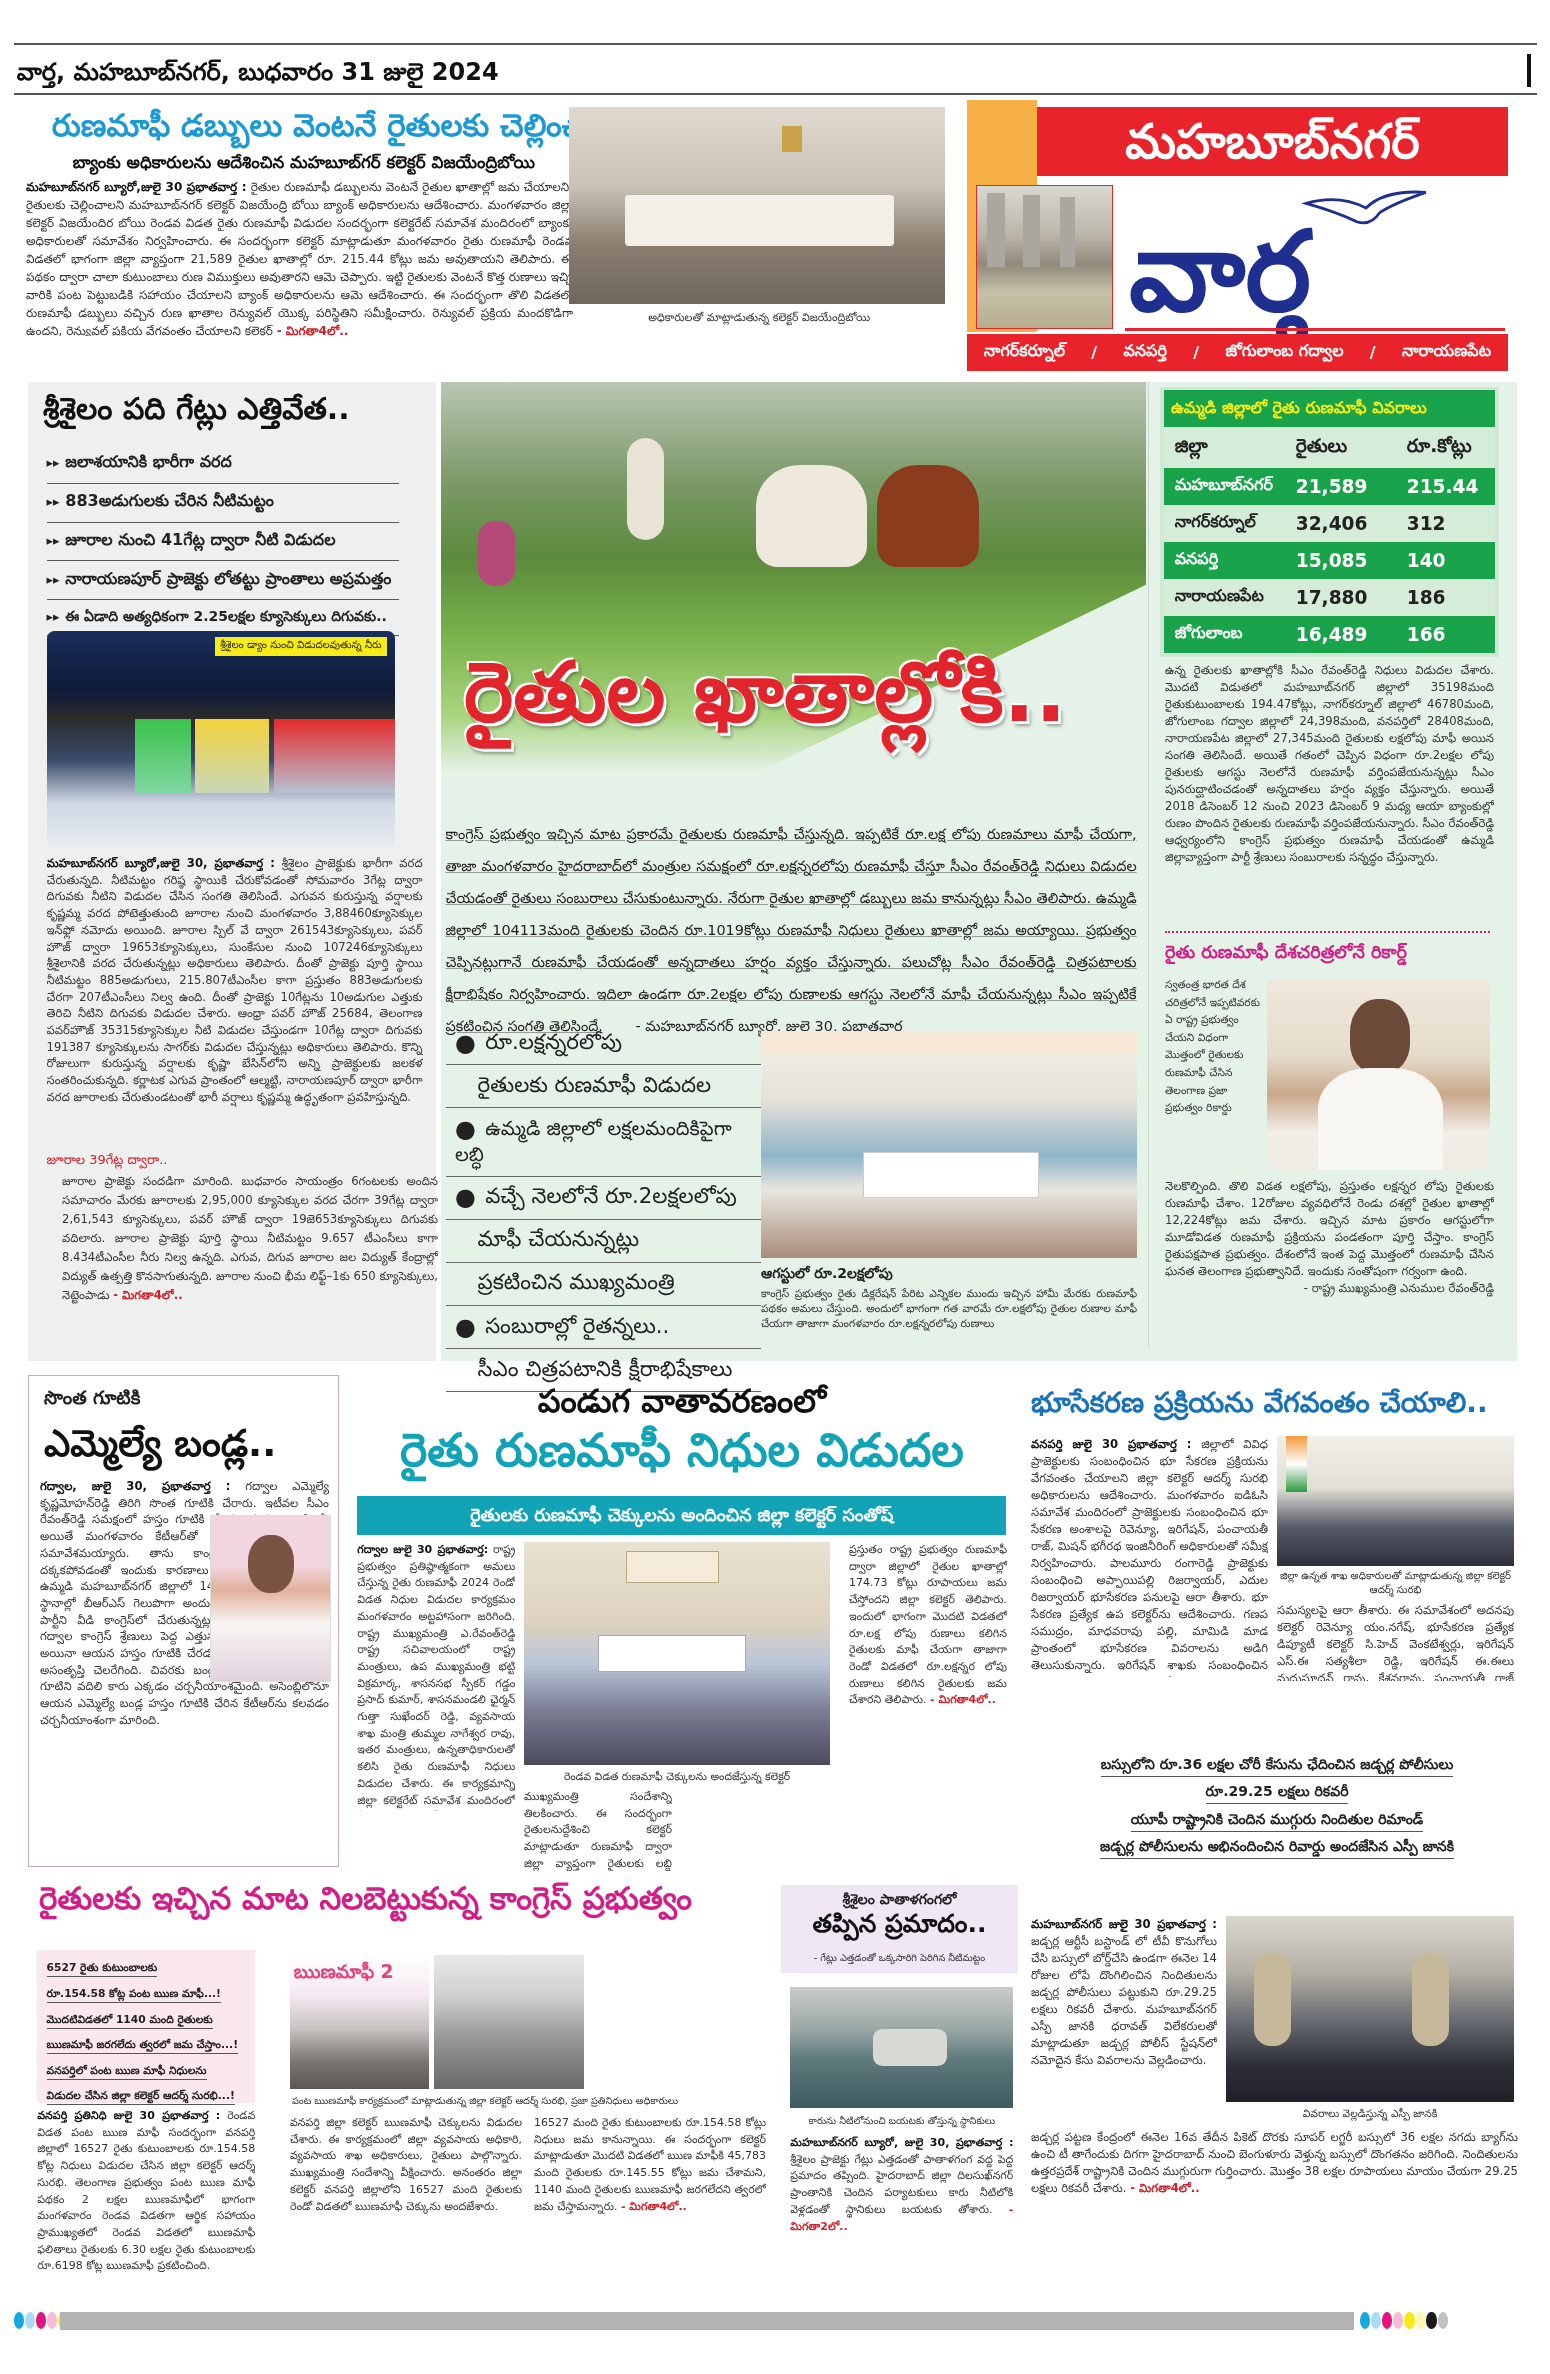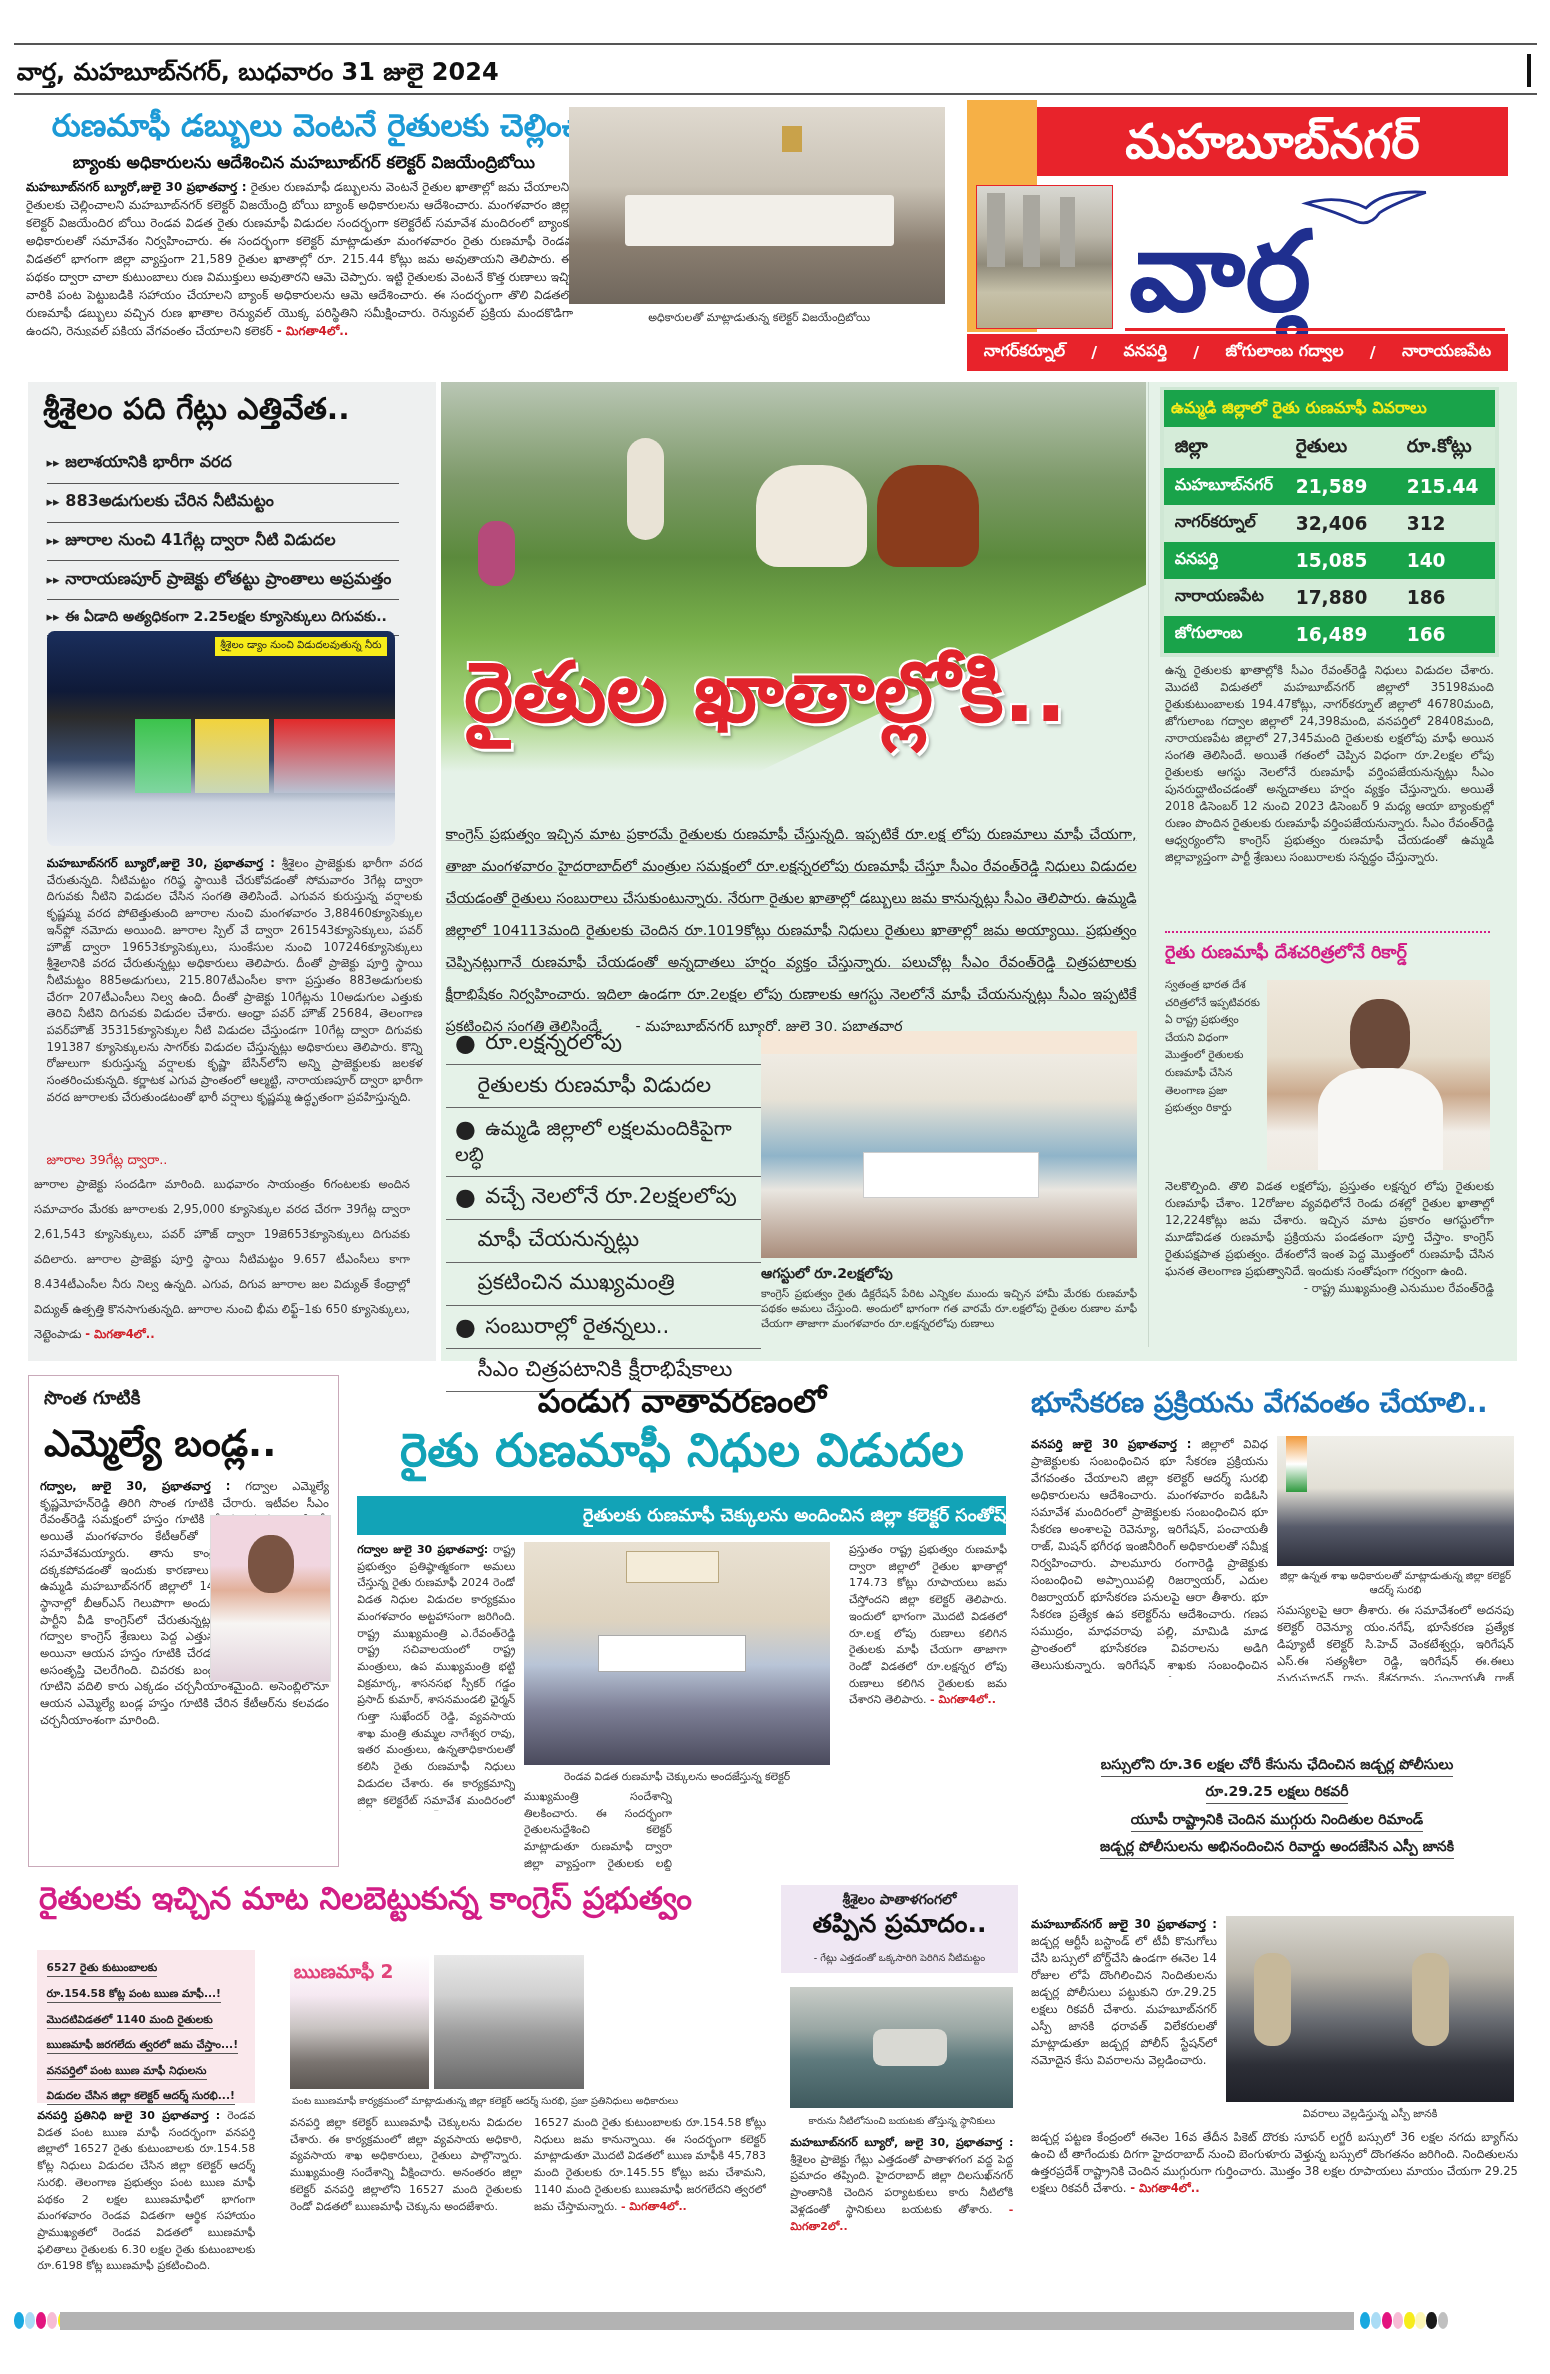--- a/index.html
+++ b/index.html
@@ -90,21 +90,21 @@
     <div style="position:absolute;left:88px;top:88px;width:56px;height:74px;background:linear-gradient(180deg,#3cc34c,#7fd6a0)"></div>
     <div style="position:absolute;left:148px;top:88px;width:74px;height:74px;background:linear-gradient(180deg,#f2d33c,#c9d8b8)"></div>
     <div style="position:absolute;left:227px;top:88px;width:121px;height:74px;background:linear-gradient(180deg,#e22a2a,#b9c2d3)"></div>
     <div style="position:absolute;right:7.4px;top:5.6px;background:#f7ec1a;color:#222;font-size:10.2px;padding:2.8px 5.6px">శ్రీశైలం డ్యాం నుంచి విడుదలవుతున్న నీరు</div>
   </div>
   <div class="body-text" style="position:absolute;left:18.6px;top:473px;width:376px;height:288px;overflow:hidden;font-size:11.6px;line-height:16.7px">
     <b>మహబూబ్‌నగర్ బ్యూరో,జులై 30, ప్రభాతవార్త :</b>
     <span>శ్రీశైలం ప్రాజెక్టుకు భారీగా వరద చేరుతున్నది. నీటిమట్టం గరిష్ఠ స్థాయికి చేరుకోవడంతో సోమవారం 3గేట్ల ద్వారా దిగువకు నీటిని విడుదల చేసిన సంగతి తెలిసిందే. ఎగువన కురుస్తున్న వర్షాలకు కృష్ణమ్మ వరద పోటెత్తుతుంది జూరాల నుంచి మంగళవారం 3,88460క్యూసెక్కుల ఇన్‌ఫ్లో నమోదు అయింది. జూరాల స్పిల్ వే ద్వారా 261543క్యూసెక్కులు, పవర్ హౌజ్ ద్వారా 19653క్యూసెక్కులు, సుంకేసుల నుంచి 107246క్యూసెక్కులు శ్రీశైలానికి వరద చేరుతున్నట్లు అధికారులు తెలిపారు. దీంతో ప్రాజెక్టు పూర్తి స్థాయి నీటిమట్టం 885అడుగులు, 215.807టీఎంసీల కాగా ప్రస్తుతం 883అడుగులకు చేరగా 207టీఎంసీలు నిల్వ ఉంది. దీంతో ప్రాజెక్టు 10గేట్లను 10అడుగుల ఎత్తుకు తెరిచి నీటిని దిగువకు విడుదల చేశారు. ఆంధ్రా పవర్ హౌజ్ 25684, తెలంగాణ పవర్‌హౌజ్ 35315క్యూసెక్కుల నీటి విడుదల చేస్తుండగా 10గేట్ల ద్వారా దిగువకు 191387 క్యూసెక్కులను సాగర్‌కు విడుదల చేస్తున్నట్లు అధికారులు తెలిపారు. కొన్ని రోజులుగా కురుస్తున్న వర్షాలకు కృష్ణా బేసిన్‌లోని అన్ని ప్రాజెక్టులకు జలకళ సంతరించుకున్నది. కర్ణాటక ఎగువ ప్రాంతంలో ఆల్మట్టి, నారాయణపూర్ ద్వారా భారీగా వరద జూరాలకు చేరుతుండటంతో భారీ వర్షాలు కృష్ణమ్మ ఉద్ధృతంగా ప్రవహిస్తున్నది.</span>
   </div>
   <div style="position:absolute;left:18.6px;top:770px;font-size:13px;font-weight:normal;color:#d0202a">జూరాల 39గేట్ల ద్వారా..</div>
-  <div class="body-text" style="position:absolute;left:6px;top:790px;width:376px;height:181px;overflow:hidden;font-size:11.6px;line-height:25px">
+  <div class="body-text" style="position:absolute;left:34px;top:790px;width:376px;height:181px;overflow:hidden;font-size:11.6px;line-height:19px">
     <span>జూరాల ప్రాజెక్టు సందడిగా మారింది. బుధవారం సాయంత్రం 6గంటలకు అందిన సమాచారం మేరకు జూరాలకు 2,95,000 క్యూసెక్కుల వరద చేరగా 39గేట్ల ద్వారా 2,61,543 క్యూసెక్కులు, పవర్ హౌజ్ ద్వారా 19జె653క్యూసెక్కులు దిగువకు వదిలారు. జూరాల ప్రాజెక్టు పూర్తి స్థాయి నీటిమట్టం 9.657 టీఎంసీలు కాగా 8.434టీఎంసీల నీరు నిల్వ ఉన్నది. ఎగువ, దిగువ జూరాల జల విద్యుత్ కేంద్రాల్లో విద్యుత్ ఉత్పత్తి కొనసాగుతున్నది. జూరాల నుంచి భీమ లిఫ్ట్–1కు 650 క్యూసెక్కులు, నెట్టెంపాడు</span>
     <span class="more">- మిగతా4లో..</span>
   </div>
 </section>
 
 <section class="abs" style="left:441px;top:382px;width:1076px;height:979px;background:#e5f2e8">
   <div class="photo" style="left:0;top:0;width:705px;height:390px;background:linear-gradient(180deg,#b9c6b4 0%,#7e9a6a 25%,#5b8a3c 45%,#7ab24b 65%,#a7d47d 85%,#e5f2e8 100%);clip-path:polygon(0 0,100% 0,100% 52%,45% 100%,0 100%)">
     <div style="position:absolute;left:315px;top:83px;width:111px;height:102px;background:#efe9dd;border-radius:40% 40% 20% 20%"></div>
     <div style="position:absolute;left:436px;top:83px;width:102px;height:102px;background:#8a3c1c;border-radius:40% 40% 20% 20%"></div>
     <div style="position:absolute;left:186px;top:56px;width:37px;height:102px;background:#e9e3d6;border-radius:18.6px"></div>
@@ -192,21 +192,21 @@
     <span>గద్వాల ఎమ్మెల్యే కృష్ణమోహన్‌రెడ్డి తిరిగి సొంత గూటికి చేరారు. ఇటీవల సీఎం రేవంత్‌రెడ్డి సమక్షంలో హస్తం గూటికి చేరిన విషయం తెలిసిందే. అయితే మంగళవారం కేటీఆర్‌తో ఎమ్మెల్యే కృష్ణమోహన్‌రెడ్డి సమావేశమయ్యారు. తాను కాంగ్రెస్‌లో తగిన గౌరవం దక్కకపోవడంతో ఇందుకు కారణాలు తెలుస్తున్నాయి. ఇటీవల ఉమ్మడి మహబూబ్‌నగర్ జిల్లాలో 14అసెంబ్లీ స్థానాలకు రెండు స్థానాల్లో బీఆర్‌ఎస్ గెలుపొగా అందులో గద్వాల ఒకటి. బండ్ల పార్టీని వీడి కాంగ్రెస్‌లో చేరుతున్నట్లు సమాచారం రావడంతో గద్వాల కాంగ్రెస్ శ్రేణులు పెద్ద ఎత్తున ఆందోళనలు చేపట్టారు. అయినా ఆయన హస్తం గూటికి చేరడంతో జిల్లా కాంగ్రెస్ శ్రేణుల్లో అసంతృప్తి చెలరేగింది. చివరకు బండ్ల కృష్ణమోహన్‌రెడ్డి హస్తం గూటిని వదిలి కారు ఎక్కడం చర్చనీయాంశమైంది. అసెంబ్లీలోనూ ఆయన ఎమ్మెల్యే బండ్ల హస్తం గూటికి చేరిన కేటీఆర్‌ను కలవడం చర్చనీయాంశంగా మారింది.</span>
   </div>
   <div class="photo" style="left:181px;top:139px;width:121px;height:167px;background:linear-gradient(180deg,#f1d6e0 0%,#f1d6e0 30%,#e2b09a 45%,#f7f5f3 65%,#e2d2dc 100%);border:0.9px solid #ddd">
     <div style="position:absolute;left:37px;top:18.6px;width:46px;height:58px;background:#7a5443;border-radius:45%"></div>
   </div>
 </section>
 
 <section class="abs" style="left:348px;top:1375px;width:668px;height:501px">
   <div style="position:absolute;left:0;right:0;top:7.4px;text-align:center;font-size:32px;font-weight:bold;color:#111">పండుగ వాతావరణంలో</div>
   <h1 style="position:absolute;left:0;right:0;top:48px;text-align:center;font-size:46px;font-weight:bold;color:#12a3b7;white-space:nowrap">రైతు రుణమాఫీ నిధుల విడుదల</h1>
-  <div style="position:absolute;left:9.3px;top:121px;width:649px;height:39px;background:#12a3b7;color:#fff;font-size:17.6px;line-height:39px;text-align:right;font-weight:bold">రైతులకు రుణమాఫీ చెక్కులను అందించిన జిల్లా కలెక్టర్ సంతోష్</div>
+  <div style="position:absolute;left:9.3px;top:121px;width:649px;height:39px;background:#12a3b7;color:#fff;font-size:17.6px;line-height:39px;text-align:center;font-weight:bold">రైతులకు రుణమాఫీ చెక్కులను అందించిన జిల్లా కలెక్టర్ సంతోష్</div>
   <div class="body-text" style="position:absolute;left:9.3px;top:167px;width:158px;height:269px;overflow:hidden;font-size:11px;line-height:16.7px">
     <b>గద్వాల జులై 30 ప్రభాతవార్త:</b>
     <span>రాష్ట్ర ప్రభుత్వం ప్రతిష్ఠాత్మకంగా అమలు చేస్తున్న రైతు రుణమాఫీ 2024 రెండో విడత నిధుల విడుదల కార్యక్రమం మంగళవారం అట్టహాసంగా జరిగింది. రాష్ట్ర ముఖ్యమంత్రి ఎ.రేవంత్‌రెడ్డి రాష్ట్ర సచివాలయంలో రాష్ట్ర మంత్రులు, ఉప ముఖ్యమంత్రి భట్టి విక్రమార్క, శాసనసభ స్పీకర్ గడ్డం ప్రసాద్ కుమార్, శాసనమండలి ఛైర్మన్ గుత్తా సుఖేందర్ రెడ్డి, వ్యవసాయ శాఖ మంత్రి తుమ్మల నాగేశ్వర రావు, ఇతర మంత్రులు, ఉన్నతాధికారులతో కలిసి రైతు రుణమాఫీ నిధులు విడుదల చేశారు. ఈ కార్యక్రమాన్ని జిల్లా కలెక్టరేట్ సమావేశ మందిరంలో వీడియో కాన్ఫరెన్స్ ద్వారా జిల్లా కలెక్టర్ బి.యం.సంతోష్ ఆధ్వర్యంలో రైతులు, వ్యవసాయ అధికారులు, బ్యాంకర్లు, ప్రజాప్రతినిధులు ప్రత్యక్ష ప్రసారం ద్వారా ఈ కార్యక్రమాన్ని వీక్షించారు.</span>
   </div>
   <div class="photo" style="left:176px;top:167px;width:306px;height:223px;background:linear-gradient(180deg,#e9e1d2 0%,#ded3bf 35%,#b9c5d7 55%,#7d7f96 75%,#4a4a5c 100%)">
     <div style="position:absolute;left:102px;top:9.3px;width:93px;height:32px;background:#f4ecd9;border:0.9px solid #b9a77e"></div>
     <div style="position:absolute;left:74px;top:93px;width:148px;height:37px;background:#fff;border:0.9px solid #aaa"></div>
   </div>
   <div class="photo-cap" style="position:absolute;left:176px;top:395px;width:306px;font-size:10.7px">రెండవ విడత రుణమాఫీ చెక్కులను అందజేస్తున్న కలెక్టర్</div>
   <div class="body-text" style="position:absolute;left:176px;top:414px;width:148px;height:82px;overflow:hidden;font-size:11px;line-height:16.7px">ముఖ్యమంత్రి సందేశాన్ని తిలకించారు. ఈ సందర్భంగా రైతులనుద్దేశించి కలెక్టర్ మాట్లాడుతూ రుణమాఫీ ద్వారా జిల్లా వ్యాప్తంగా రైతులకు లబ్ధి చేకూరిందని తెలిపారు. జిల్లాలో రెండో విడతలో రూ.లక్షన్నర లోపు రుణాలు కలిగిన రైతులు ఆనందం వ్యక్తం చేశారు.</div>

